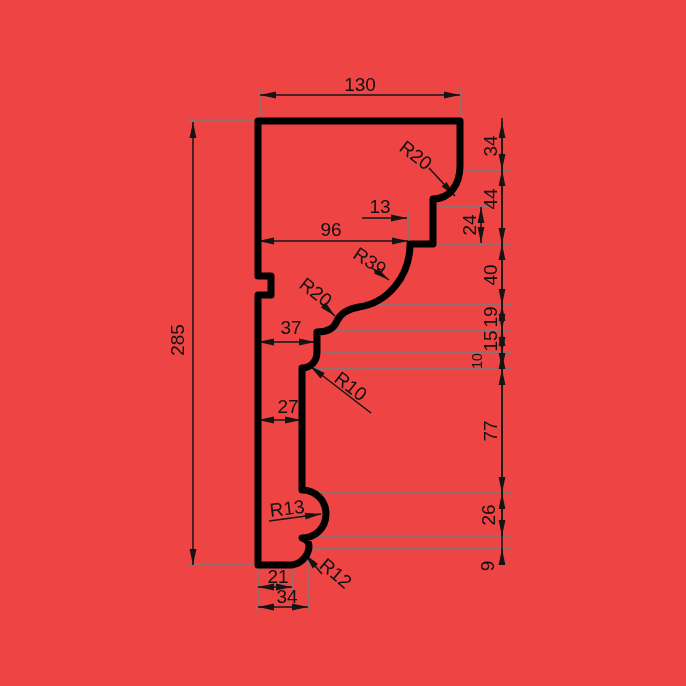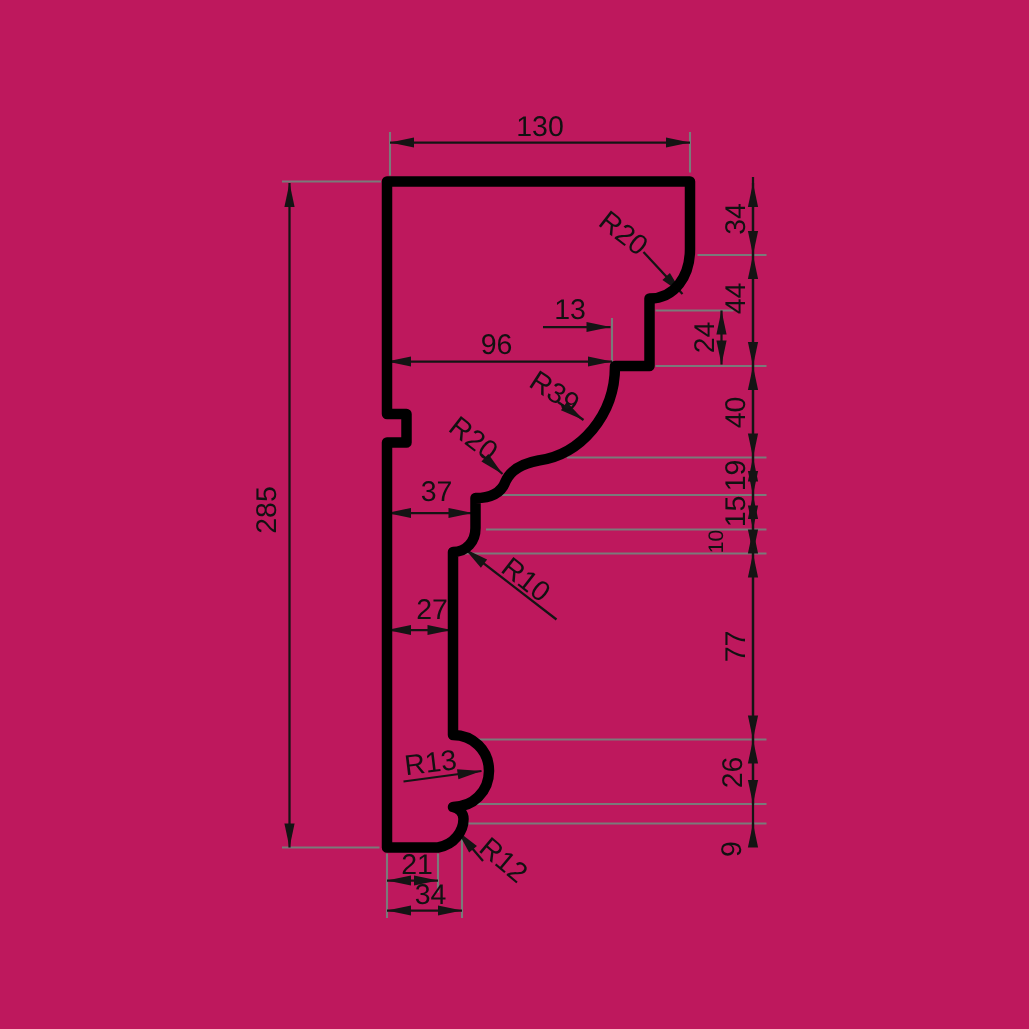--- a/index.html
+++ b/index.html
@@ -1,16 +1,16 @@
 <!DOCTYPE html>
 <html><head>
 <meta charset="utf-8">
 <style>
   html,body{margin:0;padding:0;background:#ffffff;}
-  .stage{position:relative;width:686px;height:686px;background:#be185d;overflow:hidden;}
+  .stage{position:relative;width:686px;height:686px;background:#ef4444;overflow:hidden;}
   svg{display:block;}
   text{font-family:"Liberation Sans","DejaVu Sans",sans-serif;fill:#111111;}
 </style>
 </head>
 <body>
 
 <div class="stage">
   <svg id="drawing" width="686" height="686" viewBox="0 0 686 686" xmlns="http://www.w3.org/2000/svg">
       <line x1="188" y1="121" x2="254" y2="121" stroke="#7a7a7a" stroke-width="1.4"></line>
       <line x1="188" y1="565" x2="253" y2="565" stroke="#7a7a7a" stroke-width="1.4"></line>

